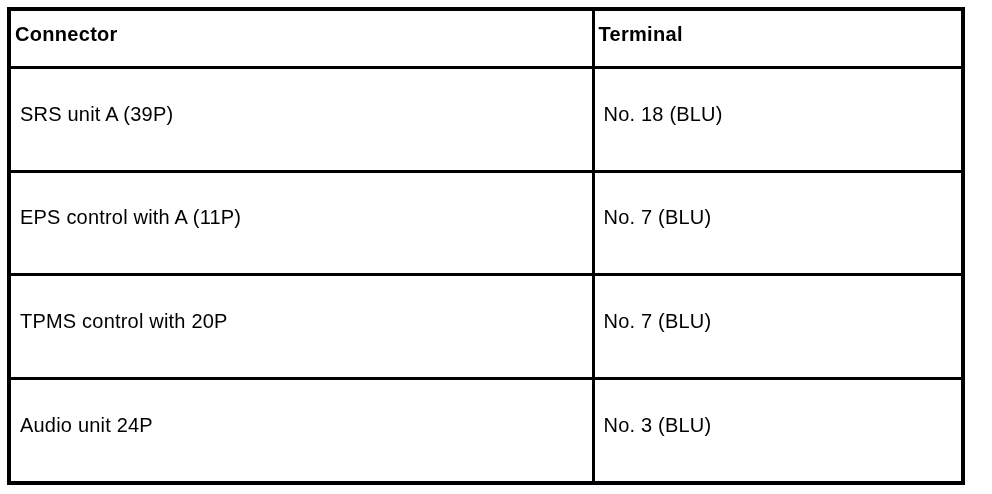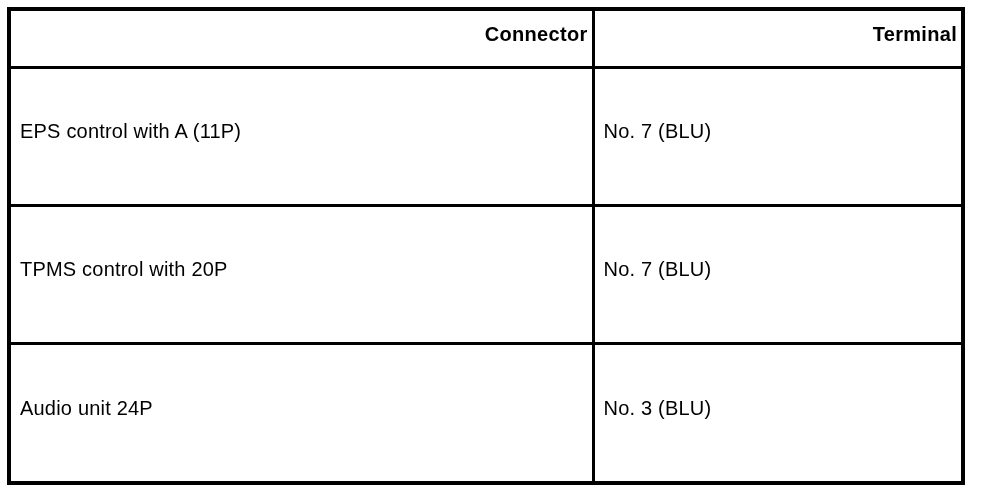--- a/index.html
+++ b/index.html
@@ -34,21 +34,21 @@
   .col-terminal  { width: 370px; }
   th, td {
     border: 3px solid var(--border-color, #000000);
     color: var(--text-color, #000000);
     font-size: 20px;
     overflow: hidden;
     white-space: nowrap;
   }
   th {
     font-weight: bold;
-    text-align: right;
+    text-align: left;
     height: 47px;
     padding: 0 4px 8px 4px;
     vertical-align: middle;
     letter-spacing: 0.3px;
   }
   td {
     text-align: left;
     height: 50px;
     padding: 0 6px 10px 9px;
     vertical-align: middle;
@@ -65,20 +65,24 @@
       <col class="col-terminal">
     </colgroup>
     <thead>
       <tr>
         <th>Connector</th>
         <th>Terminal</th>
       </tr>
     </thead>
     <tbody>
         <tr>
+          <td>SRS unit A (39P)</td>
+          <td>No. 18 (BLU)</td>
+        </tr>
+        <tr>
           <td>EPS control with A (11P)</td>
           <td>No. 7 (BLU)</td>
         </tr>
         <tr>
           <td>TPMS control with 20P</td>
           <td>No. 7 (BLU)</td>
         </tr>
         <tr>
           <td>Audio unit 24P</td>
           <td>No. 3 (BLU)</td>

